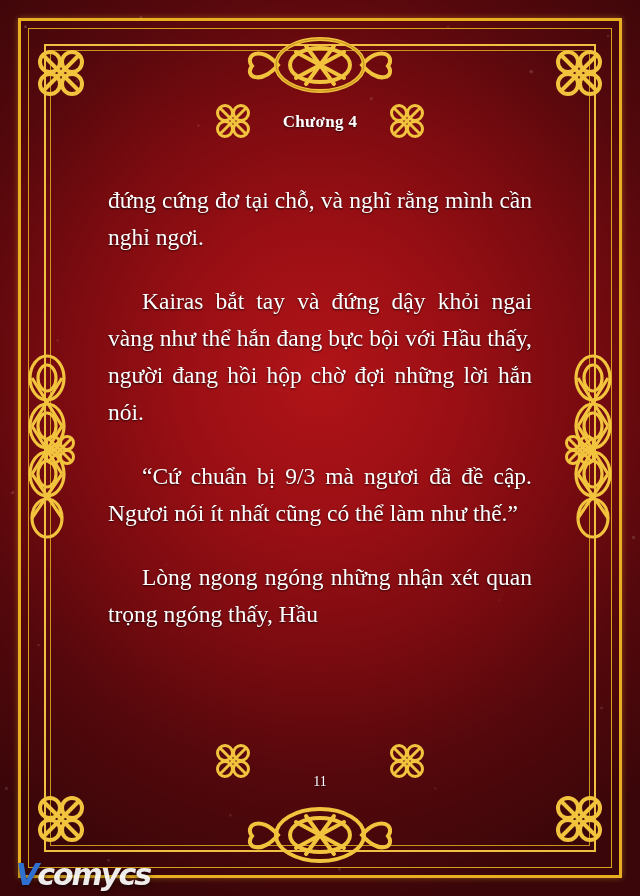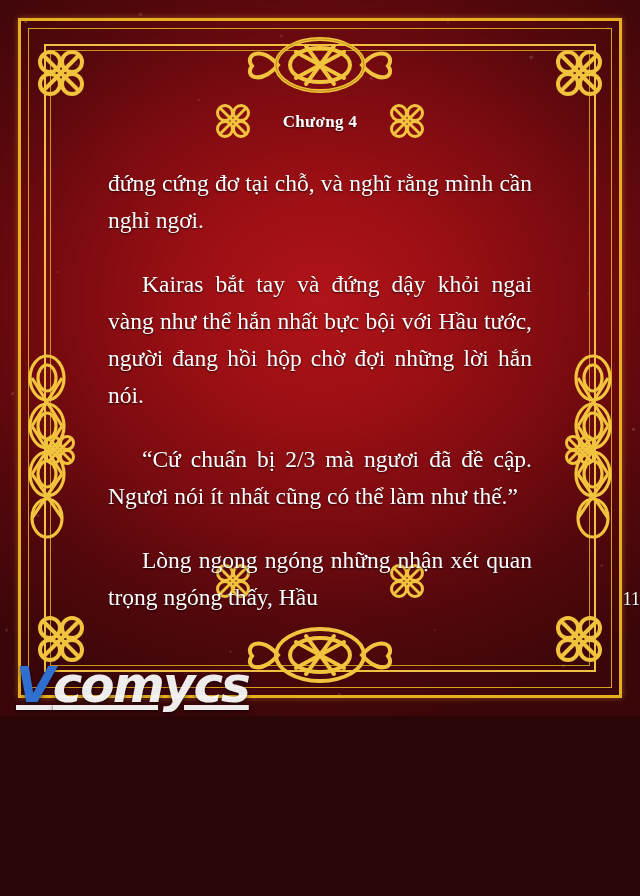--- a/index.html
+++ b/index.html
@@ -10,21 +10,21 @@
   body {
     width: 640px;
     height: 896px;
     overflow: hidden;
     font-family: "Liberation Serif", serif;
   }
 
   .page {
     position: relative;
     width: 640px;
-    height: 716px;
+    height: 896px;
     background:
       radial-gradient(ellipse 78% 60% at 50% 42%, #b01418 0%, #9a0f14 28%, #7a0b10 52%, #55080c 74%, #3a0609 100%);
     overflow: hidden;
   }
 
   
   .speckle {
     position: absolute;
     inset: 0;
     pointer-events: none;
@@ -119,47 +119,46 @@
     position: absolute;
     left: 108px;
     right: 108px;
     top: 165px;
     color: #ffffff;
     font-size: 23.5px;
     line-height: 37px;
     text-align: justify;
     text-shadow: 0 1px 2px rgba(0,0,0,.75);
   }
-  .content p { margin: 0 0 27px 0; }
+  .content p { margin: 17px 0 27px 0; }
   .content p.indent { text-indent: 34px; }
 
   .page-number {
     position: absolute;
     bottom: 106px;
     left: 0; right: 0;
-    text-align: right;
+    text-align: center;
     color: #ffffff;
-    font-size: 18px;
+    font-size: 14px;
     text-shadow: 0 1px 2px rgba(0,0,0,.7);
   }
 
   
   .watermark {
     position: absolute;
     left: 16px;
     bottom: 6px;
     font-family: "DejaVu Sans", sans-serif;
-    font-size: 50px;
+    font-size: 30px;
     font-weight: bold;
     font-style: italic;
     letter-spacing: -2px;
     color: rgba(255,255,255,.92);
     text-shadow: 0 2px 4px rgba(0,0,0,.55);
     line-height: 1;
-    text-decoration: underline;
   }
   .watermark .v { color: #2f6fd0; }
 </style>
 </head>
 <body>
 
 <div class="page">
 
   <div class="speckle"></div>
 
@@ -335,22 +334,22 @@
           <circle cx="25" cy="25" r="6.5"></circle>
         <path d="M7 7 L29 29 M29 7 L7 29"></path>
       </g>
     </svg>
   </div>
 
   <div class="chapter">Chương 4</div>
 
   <div class="content">
     <p>đứng cứng đơ tại chỗ, và nghĩ rằng mình cần nghỉ ngơi.</p>
-    <p class="indent">Kairas bắt tay và đứng dậy khỏi ngai vàng như thể hắn nhất bực bội với Hầu tước, người đang hồi hộp chờ đợi những lời hắn nói.</p>
-    <p class="indent">“Cứ chuẩn bị 2/3 mà ngươi đã đề cập. Ngươi nói ít nhất cũng có thể làm như thế.”</p>
+    <p class="indent">Kairas bắt tay và đứng dậy khỏi ngai vàng như thể hắn đang bực bội với Hầu thấy, người đang hồi hộp chờ đợi những lời hắn nói.</p>
+    <p class="indent">“Cứ chuẩn bị 9/3 mà ngươi đã đề cập. Ngươi nói ít nhất cũng có thể làm như thế.”</p>
     <p class="indent">Lòng ngong ngóng những nhận xét quan trọng ngóng thấy, Hầu</p>
   </div>
 
   <div class="page-number">11</div>
 
   <div class="watermark">
     <span class="v">V</span><span>comycs</span>
   </div>
 
 </div>

